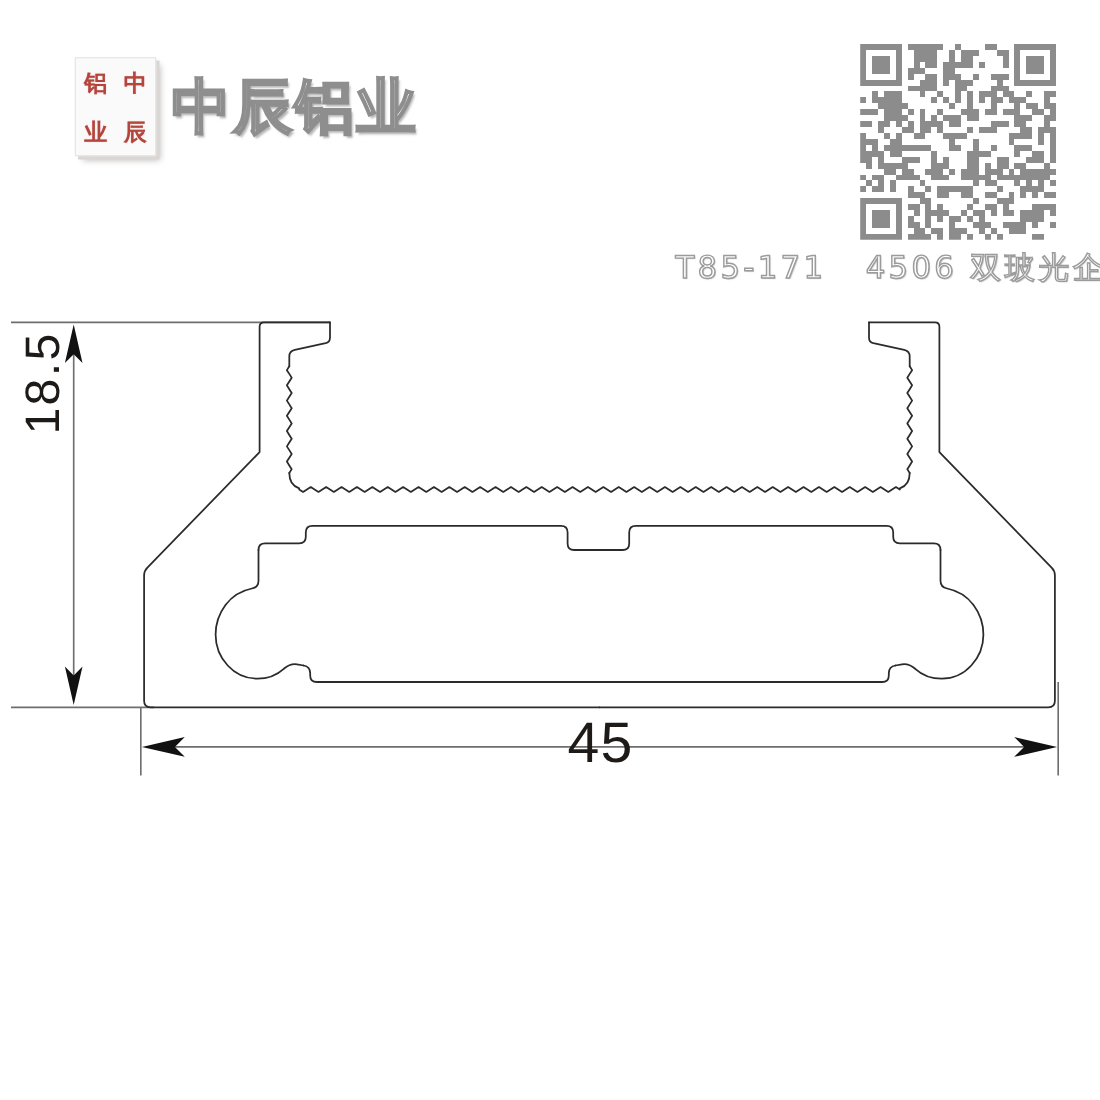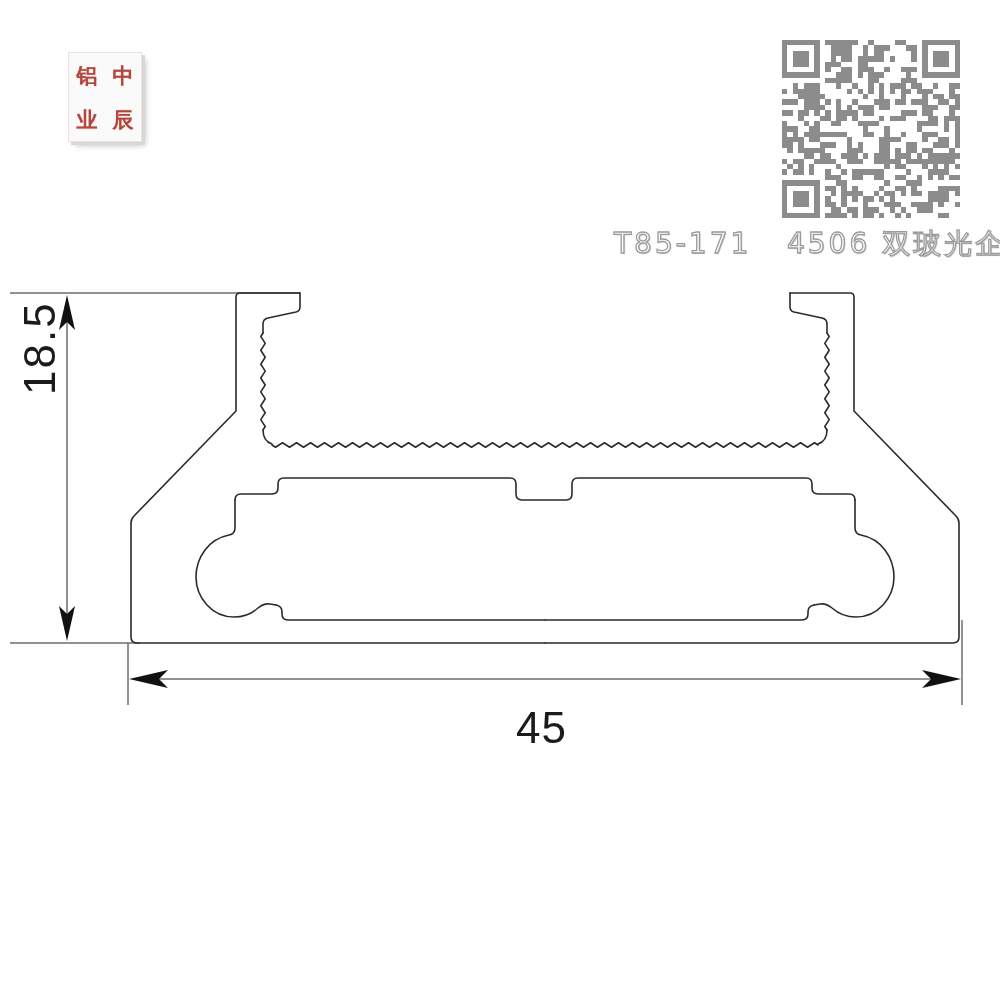--- a/index.html
+++ b/index.html
@@ -83,37 +83,38 @@
     white-space:nowrap;
   }
   #dim-height-label{
     left:18px;top:395px;
     font-size:44px;
     transform:rotate(-90deg);
     transform-origin:left top;
     letter-spacing:2px;
   }
   #dim-width-label{
-    left:516px;top:706px;
-    font-size:44px;
+    left:516px;top:650px;
+    font-size:52px;
     letter-spacing:1px;
   }
 </style>
 </head>
 <body>
 
 <div id="sheet">
 
   <div id="logo-block">
     <div id="seal">
       <span>铝</span>
       <span>中</span>
       <span>业</span>
       <span>辰</span>
     </div>
+    <div id="company-name">中辰铝业</div>
   </div>
 
   <div id="qr-wrap">
     <svg viewBox="0 0 33 33" shape-rendering="crispEdges" aria-hidden="true">
       <rect width="33" height="33" fill="#ffffff"></rect>
       <g id="qr-modules" fill="#8c8c8c">
           <path d="M0 0h1v1h-1zM1 0h1v1h-1zM2 0h1v1h-1zM3 0h1v1h-1zM4 0h1v1h-1zM5 0h1v1h-1zM6 0h1v1h-1zM8 0h1v1h-1zM9 0h1v1h-1zM10 0h1v1h-1zM11 0h1v1h-1zM12 0h1v1h-1zM13 0h1v1h-1zM16 0h1v1h-1zM21 0h1v1h-1zM22 0h1v1h-1zM26 0h1v1h-1zM27 0h1v1h-1zM28 0h1v1h-1zM29 0h1v1h-1zM30 0h1v1h-1zM31 0h1v1h-1zM32 0h1v1h-1zM0 1h1v1h-1zM6 1h1v1h-1zM9 1h1v1h-1zM10 1h1v1h-1zM11 1h1v1h-1zM12 1h1v1h-1zM15 1h1v1h-1zM17 1h1v1h-1zM18 1h1v1h-1zM19 1h1v1h-1zM23 1h1v1h-1zM24 1h1v1h-1zM26 1h1v1h-1zM32 1h1v1h-1zM0 2h1v1h-1zM2 2h1v1h-1zM3 2h1v1h-1zM4 2h1v1h-1zM6 2h1v1h-1zM9 2h1v1h-1zM10 2h1v1h-1zM11 2h1v1h-1zM12 2h1v1h-1zM15 2h1v1h-1zM17 2h1v1h-1zM18 2h1v1h-1zM24 2h1v1h-1zM26 2h1v1h-1zM28 2h1v1h-1zM29 2h1v1h-1zM30 2h1v1h-1zM32 2h1v1h-1zM0 3h1v1h-1zM2 3h1v1h-1zM3 3h1v1h-1zM4 3h1v1h-1zM6 3h1v1h-1zM9 3h1v1h-1zM11 3h1v1h-1zM12 3h1v1h-1zM14 3h1v1h-1zM15 3h1v1h-1zM16 3h1v1h-1zM17 3h1v1h-1zM18 3h1v1h-1zM20 3h1v1h-1zM24 3h1v1h-1zM26 3h1v1h-1zM28 3h1v1h-1zM29 3h1v1h-1zM30 3h1v1h-1zM32 3h1v1h-1zM0 4h1v1h-1zM2 4h1v1h-1zM3 4h1v1h-1zM4 4h1v1h-1zM6 4h1v1h-1zM8 4h1v1h-1zM9 4h1v1h-1zM10 4h1v1h-1zM14 4h1v1h-1zM15 4h1v1h-1zM26 4h1v1h-1zM28 4h1v1h-1zM29 4h1v1h-1zM30 4h1v1h-1zM32 4h1v1h-1zM0 5h1v1h-1zM6 5h1v1h-1zM8 5h1v1h-1zM11 5h1v1h-1zM12 5h1v1h-1zM14 5h1v1h-1zM15 5h1v1h-1zM16 5h1v1h-1zM19 5h1v1h-1zM22 5h1v1h-1zM23 5h1v1h-1zM24 5h1v1h-1zM26 5h1v1h-1zM32 5h1v1h-1zM0 6h1v1h-1zM1 6h1v1h-1zM2 6h1v1h-1zM3 6h1v1h-1zM4 6h1v1h-1zM5 6h1v1h-1zM6 6h1v1h-1zM10 6h1v1h-1zM11 6h1v1h-1zM12 6h1v1h-1zM14 6h1v1h-1zM16 6h1v1h-1zM17 6h1v1h-1zM18 6h1v1h-1zM23 6h1v1h-1zM26 6h1v1h-1zM27 6h1v1h-1zM28 6h1v1h-1zM29 6h1v1h-1zM30 6h1v1h-1zM31 6h1v1h-1zM32 6h1v1h-1zM8 7h1v1h-1zM9 7h1v1h-1zM10 7h1v1h-1zM11 7h1v1h-1zM12 7h1v1h-1zM16 7h1v1h-1zM17 7h1v1h-1zM22 7h1v1h-1zM23 7h1v1h-1zM24 7h1v1h-1zM2 8h1v1h-1zM4 8h1v1h-1zM5 8h1v1h-1zM6 8h1v1h-1zM10 8h1v1h-1zM13 8h1v1h-1zM16 8h1v1h-1zM18 8h1v1h-1zM20 8h1v1h-1zM21 8h1v1h-1zM22 8h1v1h-1zM24 8h1v1h-1zM25 8h1v1h-1zM28 8h1v1h-1zM31 8h1v1h-1zM32 8h1v1h-1zM0 9h1v1h-1zM2 9h1v1h-1zM3 9h1v1h-1zM4 9h1v1h-1zM5 9h1v1h-1zM6 9h1v1h-1zM12 9h1v1h-1zM14 9h1v1h-1zM16 9h1v1h-1zM18 9h1v1h-1zM20 9h1v1h-1zM22 9h1v1h-1zM23 9h1v1h-1zM25 9h1v1h-1zM26 9h1v1h-1zM27 9h1v1h-1zM31 9h1v1h-1zM3 10h1v1h-1zM4 10h1v1h-1zM5 10h1v1h-1zM6 10h1v1h-1zM7 10h1v1h-1zM15 10h1v1h-1zM18 10h1v1h-1zM22 10h1v1h-1zM26 10h1v1h-1zM28 10h1v1h-1zM29 10h1v1h-1zM31 10h1v1h-1zM32 10h1v1h-1zM0 11h1v1h-1zM1 11h1v1h-1zM2 11h1v1h-1zM4 11h1v1h-1zM5 11h1v1h-1zM6 11h1v1h-1zM8 11h1v1h-1zM10 11h1v1h-1zM13 11h1v1h-1zM17 11h1v1h-1zM18 11h1v1h-1zM19 11h1v1h-1zM21 11h1v1h-1zM22 11h1v1h-1zM24 11h1v1h-1zM25 11h1v1h-1zM26 11h1v1h-1zM29 11h1v1h-1zM30 11h1v1h-1zM32 11h1v1h-1zM4 12h1v1h-1zM5 12h1v1h-1zM6 12h1v1h-1zM7 12h1v1h-1zM10 12h1v1h-1zM12 12h1v1h-1zM14 12h1v1h-1zM15 12h1v1h-1zM16 12h1v1h-1zM18 12h1v1h-1zM19 12h1v1h-1zM26 12h1v1h-1zM27 12h1v1h-1zM28 12h1v1h-1zM31 12h1v1h-1zM32 12h1v1h-1zM0 13h1v1h-1zM1 13h1v1h-1zM3 13h1v1h-1zM4 13h1v1h-1zM6 13h1v1h-1zM8 13h1v1h-1zM10 13h1v1h-1zM11 13h1v1h-1zM12 13h1v1h-1zM13 13h1v1h-1zM15 13h1v1h-1zM16 13h1v1h-1zM22 13h1v1h-1zM23 13h1v1h-1zM24 13h1v1h-1zM26 13h1v1h-1zM27 13h1v1h-1zM31 13h1v1h-1zM3 14h1v1h-1zM7 14h1v1h-1zM8 14h1v1h-1zM10 14h1v1h-1zM11 14h1v1h-1zM13 14h1v1h-1zM18 14h1v1h-1zM20 14h1v1h-1zM21 14h1v1h-1zM22 14h1v1h-1zM27 14h1v1h-1zM28 14h1v1h-1zM30 14h1v1h-1zM31 14h1v1h-1zM32 14h1v1h-1zM0 15h1v1h-1zM4 15h1v1h-1zM6 15h1v1h-1zM9 15h1v1h-1zM10 15h1v1h-1zM14 15h1v1h-1zM15 15h1v1h-1zM16 15h1v1h-1zM17 15h1v1h-1zM25 15h1v1h-1zM26 15h1v1h-1zM27 15h1v1h-1zM28 15h1v1h-1zM30 15h1v1h-1zM32 15h1v1h-1zM0 16h1v1h-1zM1 16h1v1h-1zM2 16h1v1h-1zM5 16h1v1h-1zM6 16h1v1h-1zM15 16h1v1h-1zM19 16h1v1h-1zM25 16h1v1h-1zM30 16h1v1h-1zM32 16h1v1h-1zM0 17h1v1h-1zM2 17h1v1h-1zM4 17h1v1h-1zM5 17h1v1h-1zM6 17h1v1h-1zM7 17h1v1h-1zM8 17h1v1h-1zM9 17h1v1h-1zM10 17h1v1h-1zM11 17h1v1h-1zM15 17h1v1h-1zM16 17h1v1h-1zM19 17h1v1h-1zM22 17h1v1h-1zM26 17h1v1h-1zM27 17h1v1h-1zM28 17h1v1h-1zM32 17h1v1h-1zM0 18h1v1h-1zM1 18h1v1h-1zM2 18h1v1h-1zM3 18h1v1h-1zM5 18h1v1h-1zM6 18h1v1h-1zM12 18h1v1h-1zM18 18h1v1h-1zM19 18h1v1h-1zM20 18h1v1h-1zM21 18h1v1h-1zM26 18h1v1h-1zM29 18h1v1h-1zM30 18h1v1h-1zM32 18h1v1h-1zM0 19h1v1h-1zM1 19h1v1h-1zM3 19h1v1h-1zM7 19h1v1h-1zM8 19h1v1h-1zM9 19h1v1h-1zM12 19h1v1h-1zM14 19h1v1h-1zM18 19h1v1h-1zM19 19h1v1h-1zM23 19h1v1h-1zM24 19h1v1h-1zM28 19h1v1h-1zM29 19h1v1h-1zM30 19h1v1h-1zM32 19h1v1h-1zM1 20h1v1h-1zM3 20h1v1h-1zM4 20h1v1h-1zM5 20h1v1h-1zM6 20h1v1h-1zM7 20h1v1h-1zM12 20h1v1h-1zM13 20h1v1h-1zM14 20h1v1h-1zM18 20h1v1h-1zM19 20h1v1h-1zM21 20h1v1h-1zM23 20h1v1h-1zM24 20h1v1h-1zM26 20h1v1h-1zM27 20h1v1h-1zM31 20h1v1h-1zM4 21h1v1h-1zM5 21h1v1h-1zM7 21h1v1h-1zM8 21h1v1h-1zM11 21h1v1h-1zM12 21h1v1h-1zM13 21h1v1h-1zM15 21h1v1h-1zM17 21h1v1h-1zM18 21h1v1h-1zM19 21h1v1h-1zM21 21h1v1h-1zM22 21h1v1h-1zM23 21h1v1h-1zM25 21h1v1h-1zM27 21h1v1h-1zM28 21h1v1h-1zM29 21h1v1h-1zM30 21h1v1h-1zM31 21h1v1h-1zM32 21h1v1h-1zM0 22h1v1h-1zM2 22h1v1h-1zM3 22h1v1h-1zM6 22h1v1h-1zM7 22h1v1h-1zM8 22h1v1h-1zM9 22h1v1h-1zM12 22h1v1h-1zM13 22h1v1h-1zM14 22h1v1h-1zM17 22h1v1h-1zM18 22h1v1h-1zM19 22h1v1h-1zM20 22h1v1h-1zM21 22h1v1h-1zM23 22h1v1h-1zM24 22h1v1h-1zM25 22h1v1h-1zM26 22h1v1h-1zM27 22h1v1h-1zM28 22h1v1h-1zM29 22h1v1h-1zM30 22h1v1h-1zM31 22h1v1h-1zM1 23h1v1h-1zM3 23h1v1h-1zM5 23h1v1h-1zM10 23h1v1h-1zM19 23h1v1h-1zM21 23h1v1h-1zM22 23h1v1h-1zM26 23h1v1h-1zM28 23h1v1h-1zM30 23h1v1h-1zM32 23h1v1h-1zM0 24h1v1h-1zM2 24h1v1h-1zM3 24h1v1h-1zM5 24h1v1h-1zM8 24h1v1h-1zM11 24h1v1h-1zM13 24h1v1h-1zM14 24h1v1h-1zM15 24h1v1h-1zM16 24h1v1h-1zM17 24h1v1h-1zM18 24h1v1h-1zM23 24h1v1h-1zM27 24h1v1h-1zM28 24h1v1h-1zM29 24h1v1h-1zM30 24h1v1h-1zM8 25h1v1h-1zM9 25h1v1h-1zM10 25h1v1h-1zM13 25h1v1h-1zM14 25h1v1h-1zM17 25h1v1h-1zM18 25h1v1h-1zM21 25h1v1h-1zM22 25h1v1h-1zM25 25h1v1h-1zM27 25h1v1h-1zM29 25h1v1h-1zM31 25h1v1h-1zM32 25h1v1h-1zM0 26h1v1h-1zM1 26h1v1h-1zM2 26h1v1h-1zM3 26h1v1h-1zM4 26h1v1h-1zM5 26h1v1h-1zM6 26h1v1h-1zM10 26h1v1h-1zM11 26h1v1h-1zM19 26h1v1h-1zM23 26h1v1h-1zM24 26h1v1h-1zM25 26h1v1h-1zM0 27h1v1h-1zM6 27h1v1h-1zM8 27h1v1h-1zM9 27h1v1h-1zM11 27h1v1h-1zM13 27h1v1h-1zM18 27h1v1h-1zM21 27h1v1h-1zM22 27h1v1h-1zM24 27h1v1h-1zM29 27h1v1h-1zM30 27h1v1h-1zM31 27h1v1h-1zM32 27h1v1h-1zM0 28h1v1h-1zM2 28h1v1h-1zM3 28h1v1h-1zM4 28h1v1h-1zM6 28h1v1h-1zM9 28h1v1h-1zM11 28h1v1h-1zM12 28h1v1h-1zM13 28h1v1h-1zM14 28h1v1h-1zM17 28h1v1h-1zM19 28h1v1h-1zM20 28h1v1h-1zM22 28h1v1h-1zM24 28h1v1h-1zM25 28h1v1h-1zM27 28h1v1h-1zM28 28h1v1h-1zM29 28h1v1h-1zM30 28h1v1h-1zM32 28h1v1h-1zM0 29h1v1h-1zM2 29h1v1h-1zM3 29h1v1h-1zM4 29h1v1h-1zM6 29h1v1h-1zM8 29h1v1h-1zM11 29h1v1h-1zM13 29h1v1h-1zM15 29h1v1h-1zM16 29h1v1h-1zM18 29h1v1h-1zM20 29h1v1h-1zM27 29h1v1h-1zM28 29h1v1h-1zM29 29h1v1h-1zM30 29h1v1h-1zM0 30h1v1h-1zM2 30h1v1h-1zM3 30h1v1h-1zM4 30h1v1h-1zM6 30h1v1h-1zM8 30h1v1h-1zM9 30h1v1h-1zM11 30h1v1h-1zM15 30h1v1h-1zM19 30h1v1h-1zM20 30h1v1h-1zM21 30h1v1h-1zM24 30h1v1h-1zM25 30h1v1h-1zM26 30h1v1h-1zM27 30h1v1h-1zM29 30h1v1h-1zM32 30h1v1h-1zM0 31h1v1h-1zM6 31h1v1h-1zM9 31h1v1h-1zM10 31h1v1h-1zM12 31h1v1h-1zM13 31h1v1h-1zM15 31h1v1h-1zM16 31h1v1h-1zM17 31h1v1h-1zM20 31h1v1h-1zM22 31h1v1h-1zM25 31h1v1h-1zM26 31h1v1h-1zM27 31h1v1h-1zM0 32h1v1h-1zM1 32h1v1h-1zM2 32h1v1h-1zM3 32h1v1h-1zM4 32h1v1h-1zM5 32h1v1h-1zM6 32h1v1h-1zM8 32h1v1h-1zM9 32h1v1h-1zM10 32h1v1h-1zM11 32h1v1h-1zM13 32h1v1h-1zM15 32h1v1h-1zM16 32h1v1h-1zM18 32h1v1h-1zM21 32h1v1h-1zM23 32h1v1h-1zM29 32h1v1h-1zM30 32h1v1h-1z" fill="#8c8c8c"></path>
         </g>
     </svg>
   </div>

